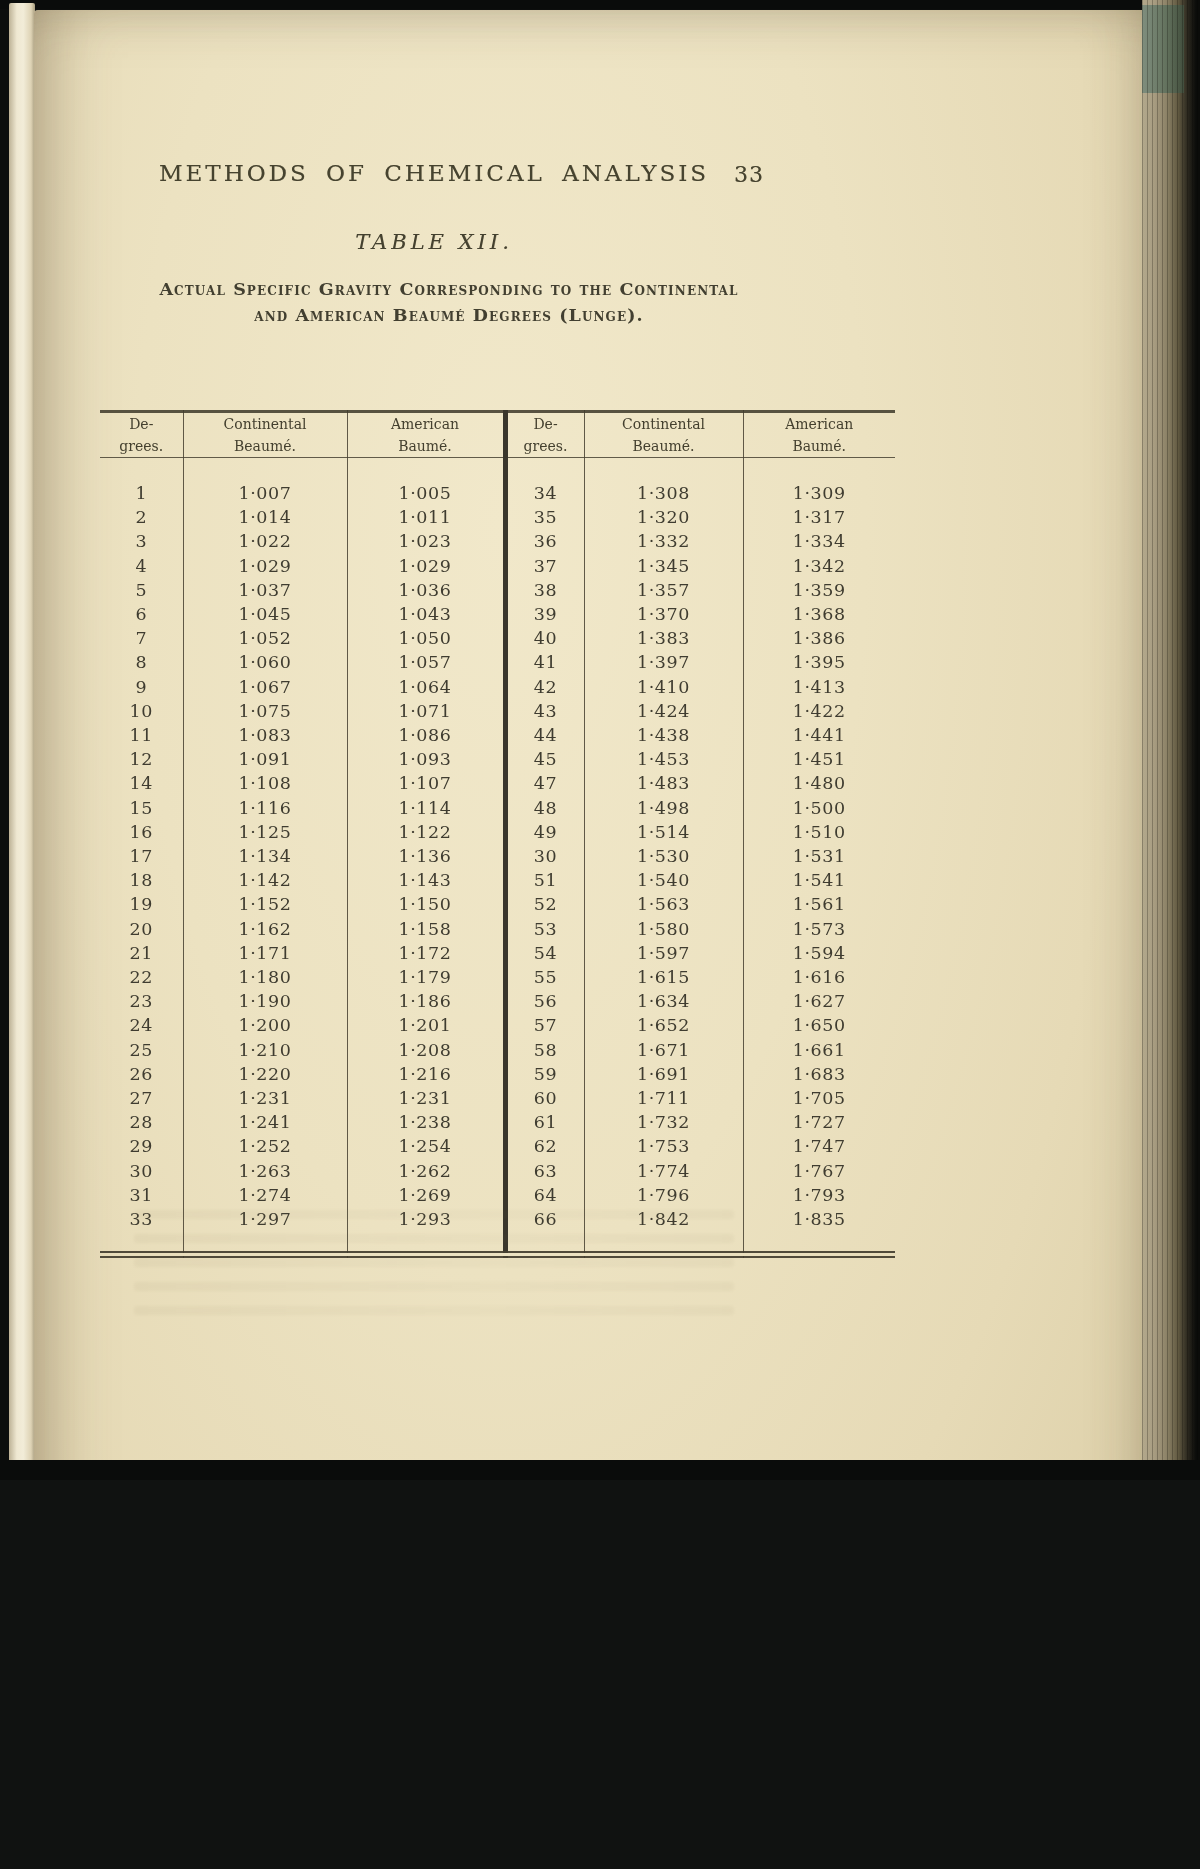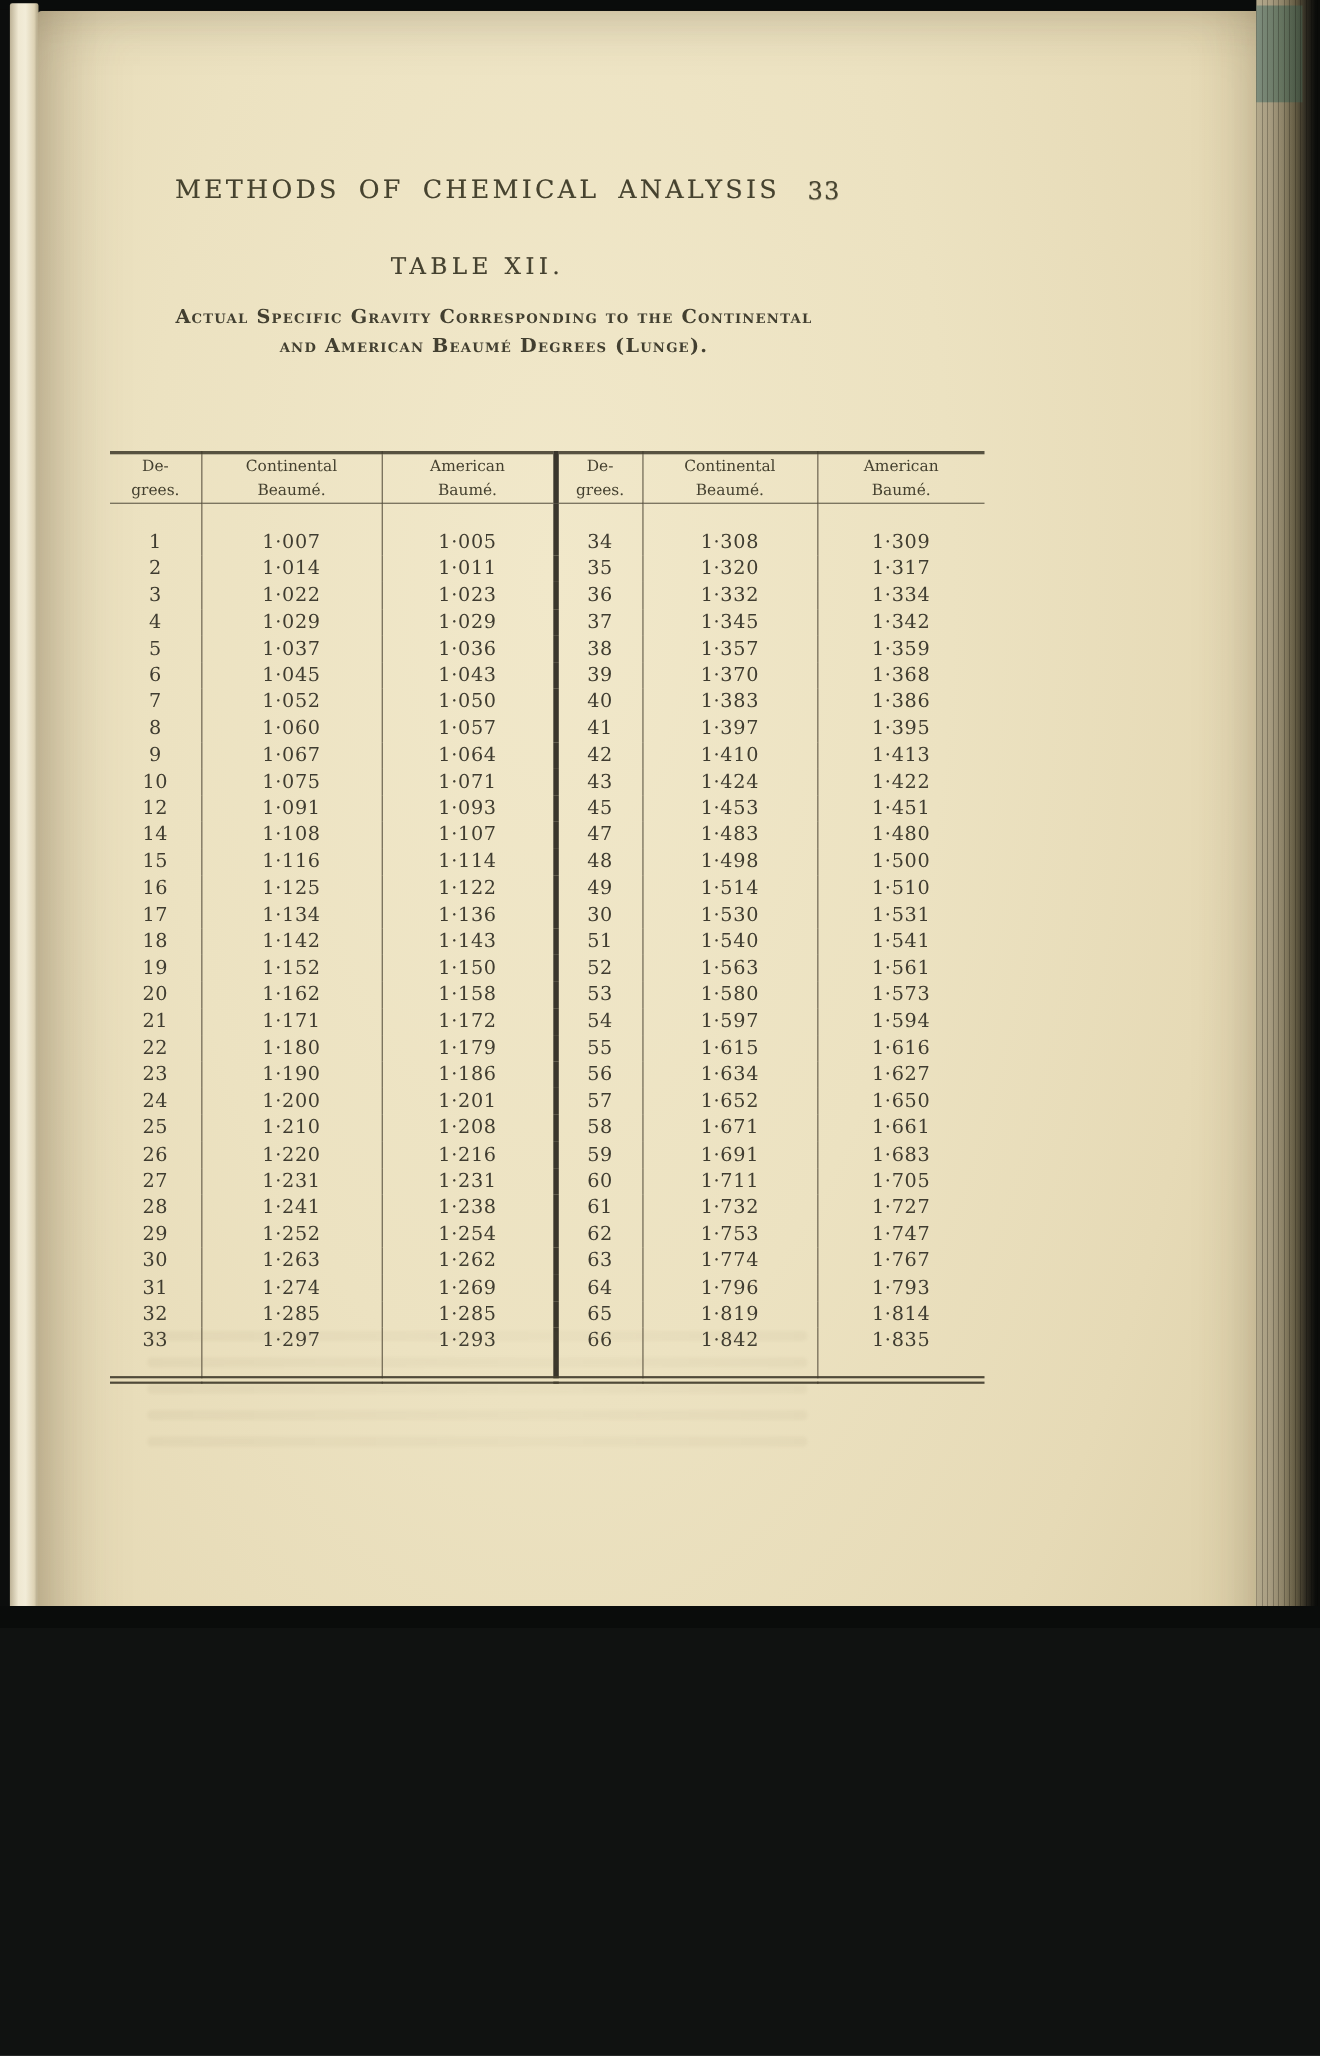--- a/index.html
+++ b/index.html
@@ -48,21 +48,21 @@
   
   .ink { color:#403d31; text-shadow:0.3px 0.4px 0.6px rgba(72,64,46,0.45); }
   .running-head {
     position:absolute; left:120px; top:150px; width:560px;
     text-align:center; font-size:23px; letter-spacing:3px; word-spacing:7px;
     color:#46432f;
   }
   .rh-page { position:absolute; left:700px; top:152px; font-size:22px; letter-spacing:1px; color:#46432f; }
   .table-title {
     position:absolute; left:0; top:220px; width:800px; text-align:center;
-    font-size:21px; letter-spacing:4px; color:#44412f;
+    font-size:21px; letter-spacing:4px; color:#44412f;font-style:italic;
   }
   .caption {
     position:absolute; left:12px; top:266px; width:806px; text-align:center;
     font-variant:small-caps; font-weight:bold; font-size:17.5px; letter-spacing:1.1px;
     line-height:26px; color:#423f30;
   }
 
   
   table.sg {
     position:absolute; left:66px; top:400px; width:795px;
@@ -226,20 +226,28 @@
           </tr>
           <tr>
             <td class="vr">10</td>
             <td class="vr">1·075</td>
             <td class="vrk">1·071</td>
             <td class="vr">43</td>
             <td class="vr c-off">1·424</td>
             <td>1·422</td>
           </tr>
           <tr>
+            <td class="vr">11</td>
+            <td class="vr">1·083</td>
+            <td class="vrk">1·086</td>
+            <td class="vr">44</td>
+            <td class="vr c-off">1·438</td>
+            <td>1·441</td>
+          </tr>
+          <tr>
             <td class="vr">12</td>
             <td class="vr">1·091</td>
             <td class="vrk">1·093</td>
             <td class="vr">45</td>
             <td class="vr c-off">1·453</td>
             <td>1·451</td>
           </tr>
           <tr>
             <td class="vr">14</td>
             <td class="vr">1·108</td>
@@ -376,28 +384,20 @@
             <td class="vr c-off">1·774</td>
             <td>1·767</td>
           </tr>
           <tr>
             <td class="vr">31</td>
             <td class="vr">1·274</td>
             <td class="vrk">1·269</td>
             <td class="vr">64</td>
             <td class="vr c-off">1·796</td>
             <td>1·793</td>
-          </tr>
-          <tr>
-            <td class="vr">32</td>
-            <td class="vr">1·285</td>
-            <td class="vrk">1·285</td>
-            <td class="vr">65</td>
-            <td class="vr c-off">1·819</td>
-            <td>1·814</td>
           </tr>
           <tr>
             <td class="vr">33</td>
             <td class="vr">1·297</td>
             <td class="vrk">1·293</td>
             <td class="vr">66</td>
             <td class="vr c-off">1·842</td>
             <td>1·835</td>
           </tr>
         </tbody>

